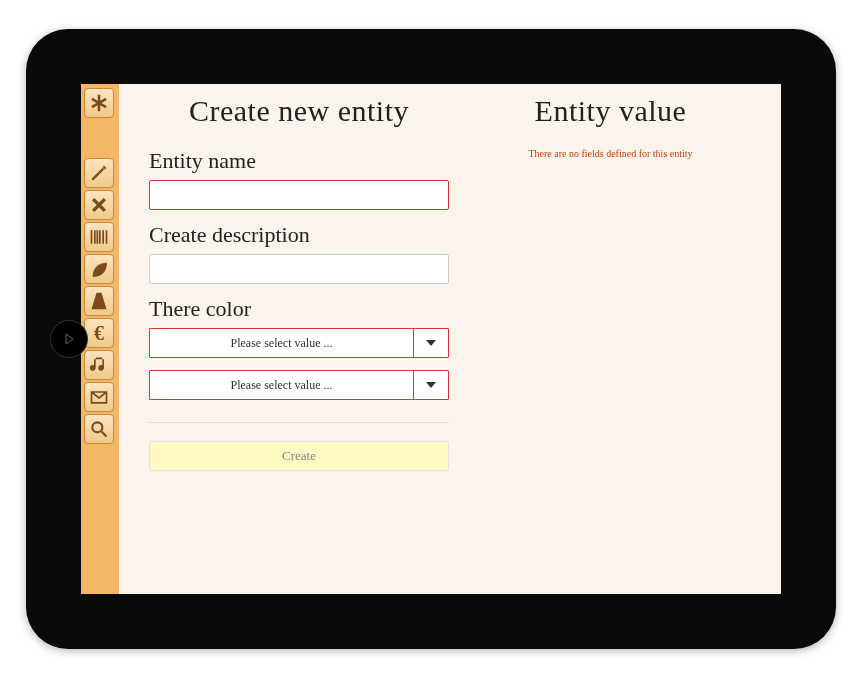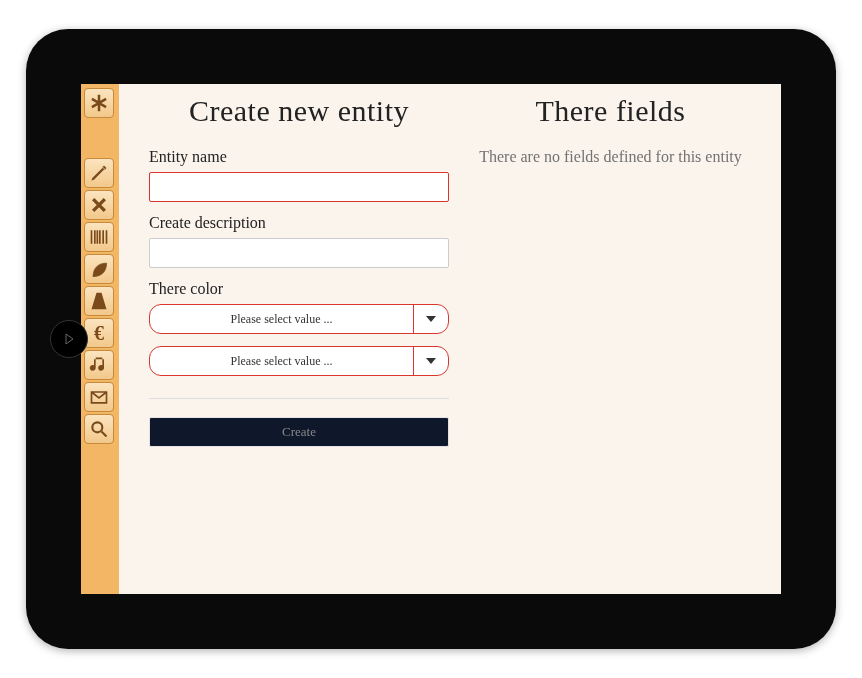--- a/index.html
+++ b/index.html
@@ -86,41 +86,41 @@
       font-weight: normal;
       font-size: 30px;
       color: #222;
       text-align: center;
       margin-bottom: 20px;
       letter-spacing: 0.5px;
     }
     .form-group { margin-bottom: 12px; }
     label {
       display: block;
-      font-size: 16px;
+      font-size: 22px;
       color: #222;
       margin-bottom: 6px;
     }
     input[type="text"] {
       width: 100%;
       height: 30px;
       border: 1px solid #ccc;
       background: #fff;
       padding: 4px 8px;
       font-size: 13px;
       border-radius: 2px;
       outline: none;
     }
     input.invalid { border: 1px solid #d9362e; }
     .select-wrap {
       display: flex;
       width: 100%;
       height: 30px;
       border: 1px solid #d9362e;
-      border-radius: 12px;
+      border-radius: 1px;
       background: #fff;
     }
     .select-text {
       flex: 1;
       display: flex;
       align-items: center;
       justify-content: center;
       font-size: 12px;
       color: #333;
       border-right: 1px solid #d9362e;
@@ -134,32 +134,32 @@
     }
     .select-caret svg { width: 10px; height: 6px; }
     .divider {
       height: 1px;
       background: #ddd;
       margin: 22px 0 18px 0;
     }
     .create-btn {
       width: 100%;
       height: 30px;
-      background: #0f172a;
+      background: #fef9c3;
       border: 1px solid #e3e3e3;
       font-size: 13px;
       color: #888;
       cursor: pointer;
       font-family: inherit;
       border-radius: 2px;
     }
     .no-fields {
       text-align: center;
-      font-size: 16px;
-      color: #737373;
+      font-size: 10px;
+      color: #c2410c;
       margin-top: 4px;
     }
   </style>
 </head>
 <body>
 
 <div class="tablet-frame">
   <div class="home-button">
     <svg viewBox="0 0 14 14">
       <path d="M4 2 L11 7 L4 12 Z" fill="none" stroke="#666" stroke-width="1"></path>
@@ -256,19 +256,19 @@
             </div>
           </div>
         </div>
 
         <div class="divider"></div>
 
         <button class="create-btn">Create</button>
       </div>
 
       <div class="col-right">
-        <h1>There fields</h1>
+        <h1>Entity value</h1>
         <p class="no-fields">There are no fields defined for this entity</p>
       </div>
     </div>
 
   </div>
 </div>
 
 </body></html>

